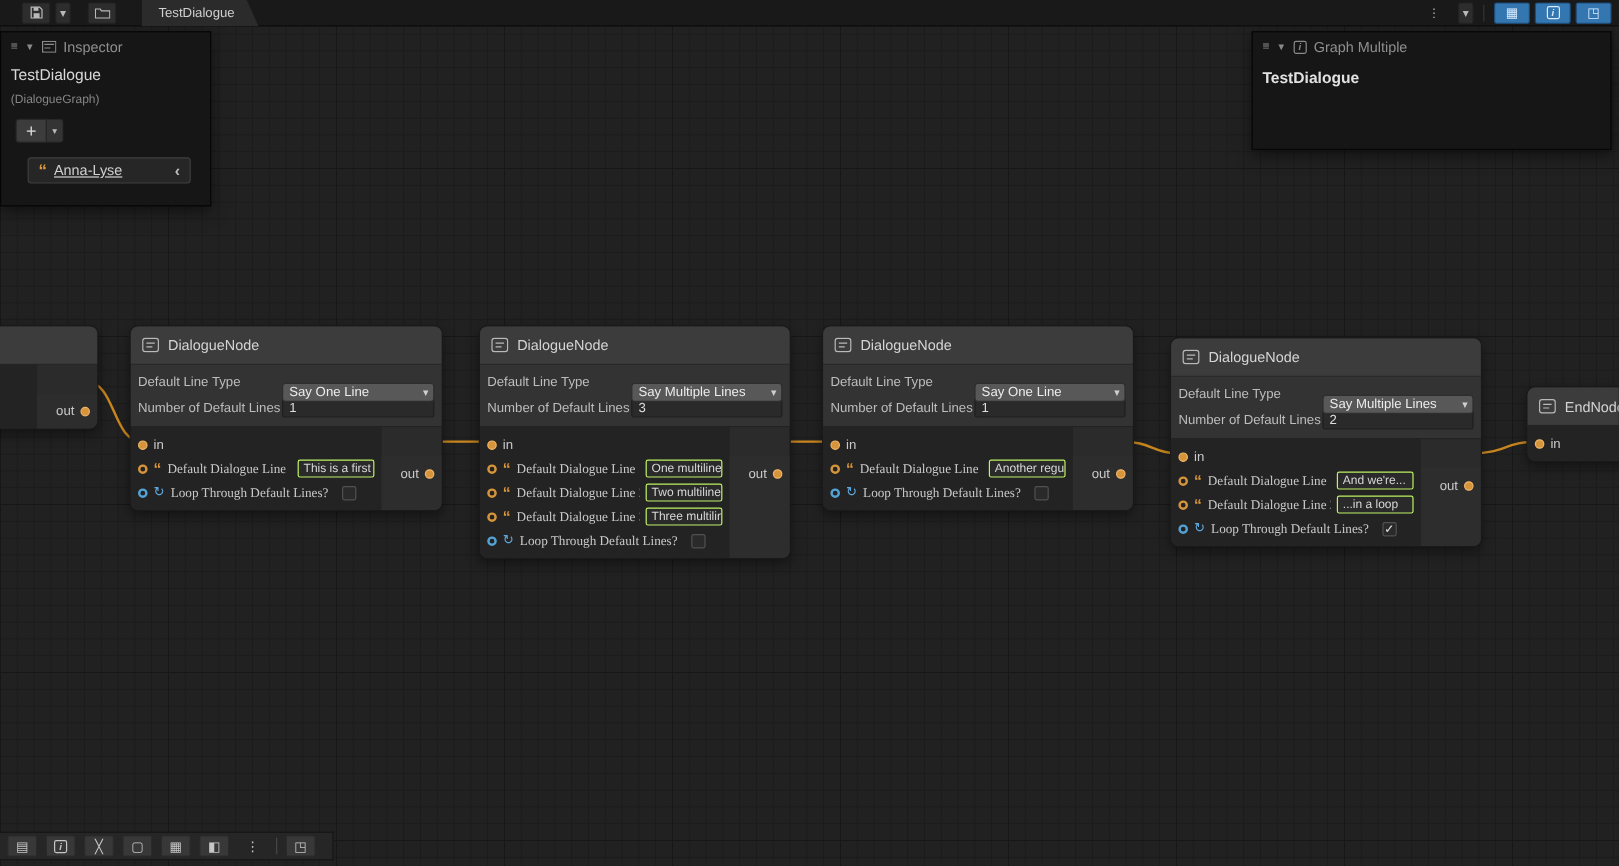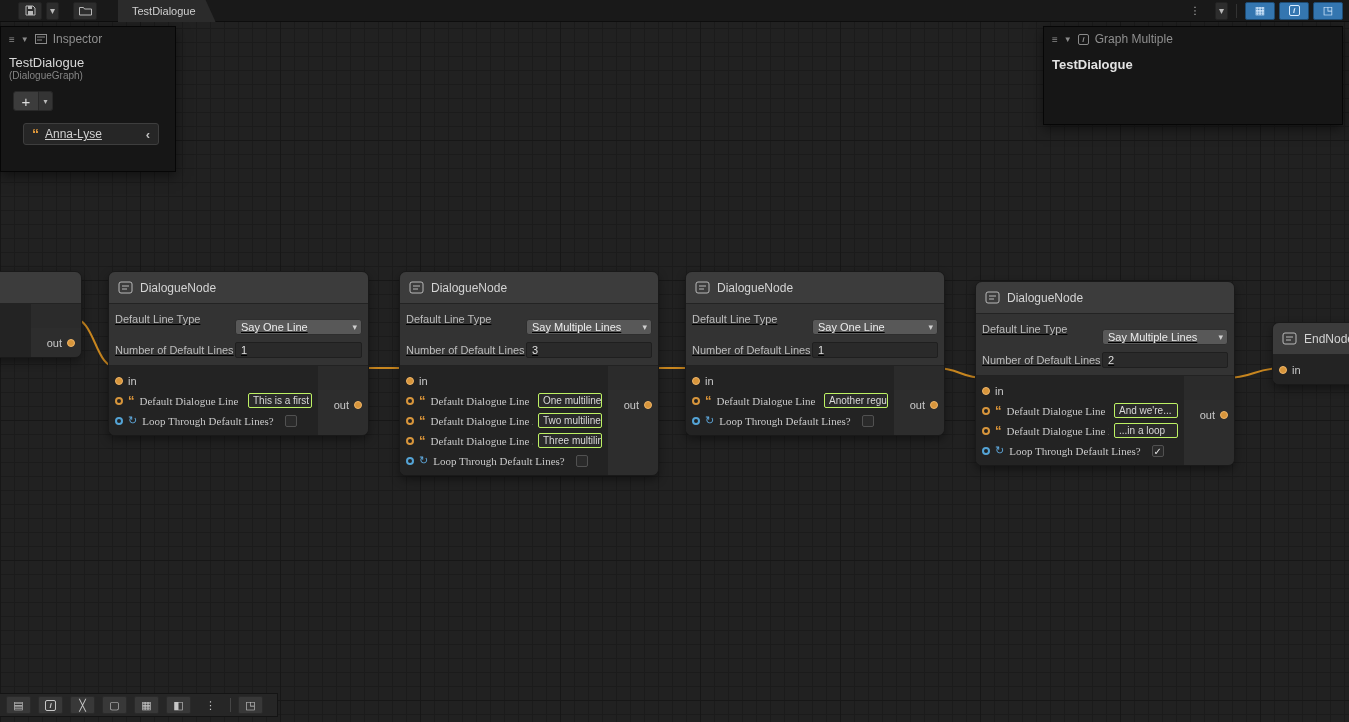--- a/index.html
+++ b/index.html
@@ -32,21 +32,21 @@
 
   .info-box { width:11px; height:11px; border:1px solid currentColor; border-radius:2px; font-size:8px;
               line-height:10px; text-align:center; font-style:italic; font-weight:bold; display:inline-block; }
 
   
   .panel { position:absolute; background:#161616; border:1px solid #060606; z-index:9;
            box-shadow:0 4px 12px rgba(0,0,0,.5); }
   .panel-header { display:flex; align-items:center; gap:6px; padding:5px 8px; color:#8f8f8f; font-size:12px; }
   .panel-header .glyph { font-size:10px; color:#8a8a8a; }
   .bb-name { color:#d8d8d8; font-size:13px; padding:4px 8px 0 8px; }
-  .bb-type { color:#858585; font-size:10px; padding:0 8px; }
+  .bb-type { color:#858585; font-size:10px; padding:0 8px;margin-top:8px; }
   .bb-addrow { display:flex; align-items:center; margin:10px 0 0 12px; }
   .bb-plus { width:26px; height:20px; background:#3c3c3c; border:1px solid #282828; border-radius:3px 0 0 3px;
              color:#dedede; font-size:15px; display:flex; align-items:center; justify-content:center; }
   .bb-plus-caret { width:14px; height:20px; background:#343434; border:1px solid #282828; border-left:none;
              border-radius:0 3px 3px 0; color:#bbb; font-size:8px; display:flex; align-items:center; justify-content:center; }
   .bb-pill { margin:12px 0 0 22px; width:136px; height:22px; background:#262626; border:1px solid #3e3e3e;
              border-radius:3px; display:flex; align-items:center; gap:6px; padding:0 8px; }
   .bb-pill .quote { color:#e0983a; font-weight:bold; font-size:14px; line-height:10px; }
   .bb-pill .label { color:#d0d0d0; font-size:12px; flex:1;text-decoration:underline; }
   .bb-pill .chev { color:#c0c0c0; font-size:13px; font-weight:bold; }
@@ -55,21 +55,21 @@
   
   .edges { position:absolute; left:0; top:0; width:1349px; height:722px; z-index:1; }
   .edges path { stroke:#c8861f; stroke-width:2; fill:none; }
 
   
   .node { position:absolute; background:#2b2b2b; border:1px solid #191919; border-radius:7px;
           box-shadow:0 4px 10px rgba(0,0,0,.4); z-index:2; }
   .node-header { height:32px; background:#3c3c3c; border-radius:6px 6px 0 0; border-bottom:1px solid #232323;
                  display:flex; align-items:center; gap:7px; padding:0 9px; }
   .node-title { color:#d4d4d4; font-size:12px; white-space:nowrap; }
-  .node-props { background:#333333; padding:6px; display:flex; flex-direction:column; gap:13px; border-bottom:1px solid #222;text-decoration:underline; }
+  .node-props { background:#333333; padding:6px; display:flex; flex-direction:column; gap:3px; border-bottom:1px solid #222; }
   .prop-row { display:flex; align-items:center; height:18px; font-size:11px; color:#bdbdbd; }
   .prop-label { width:120px; flex:0 0 auto; white-space:nowrap; overflow:hidden; }
   .dropdown { flex:1; position:relative; background:#585858; border:1px solid #2e2e2e; border-radius:3px;
               height:16px; line-height:14px; color:#ececec; font-size:11px; padding:0 16px 0 5px;
               white-space:nowrap; overflow:hidden;margin-top:15px; }
   .dropdown::after { content:'▾'; position:absolute; right:4px; top:0; font-size:9px; color:#cfcfcf; }
   .textfield { flex:1; background:#2a2a2a; border:1px solid #1f1f1f; border-radius:2px; height:16px;
                line-height:14px; color:#dedede; font-size:11px; padding:0 5px; white-space:nowrap; overflow:hidden; }
   .node-body { display:flex; }
   .inputs { flex:1; background:#232323; padding:6px; display:flex; flex-direction:column; gap:3px;

